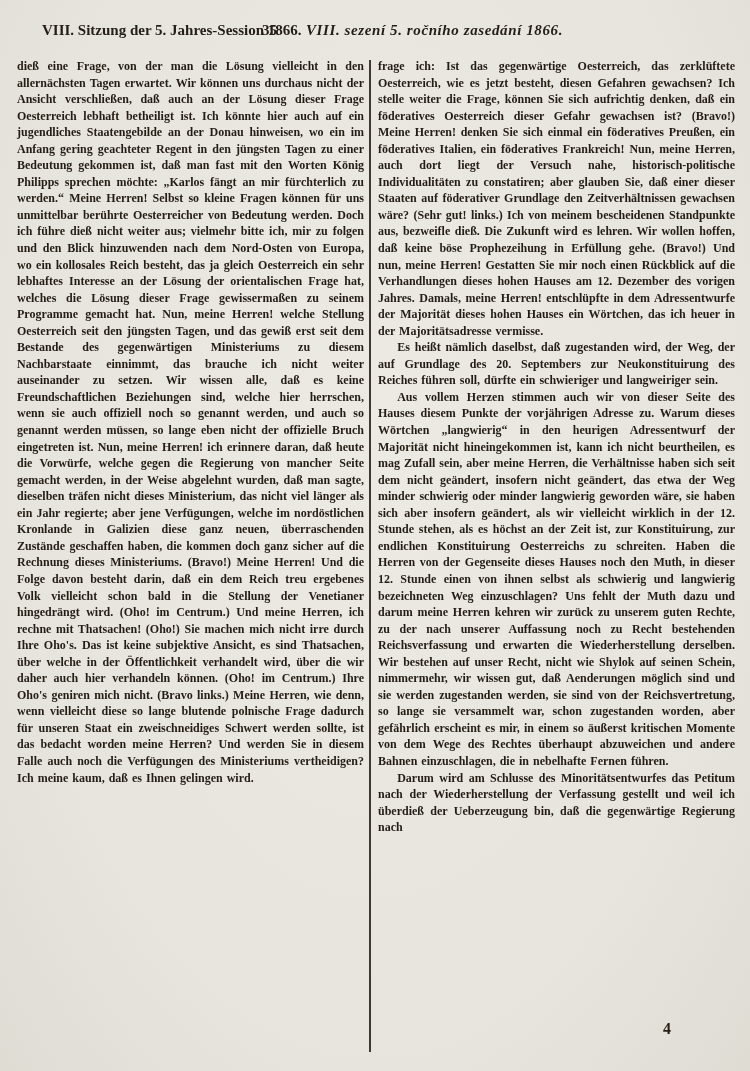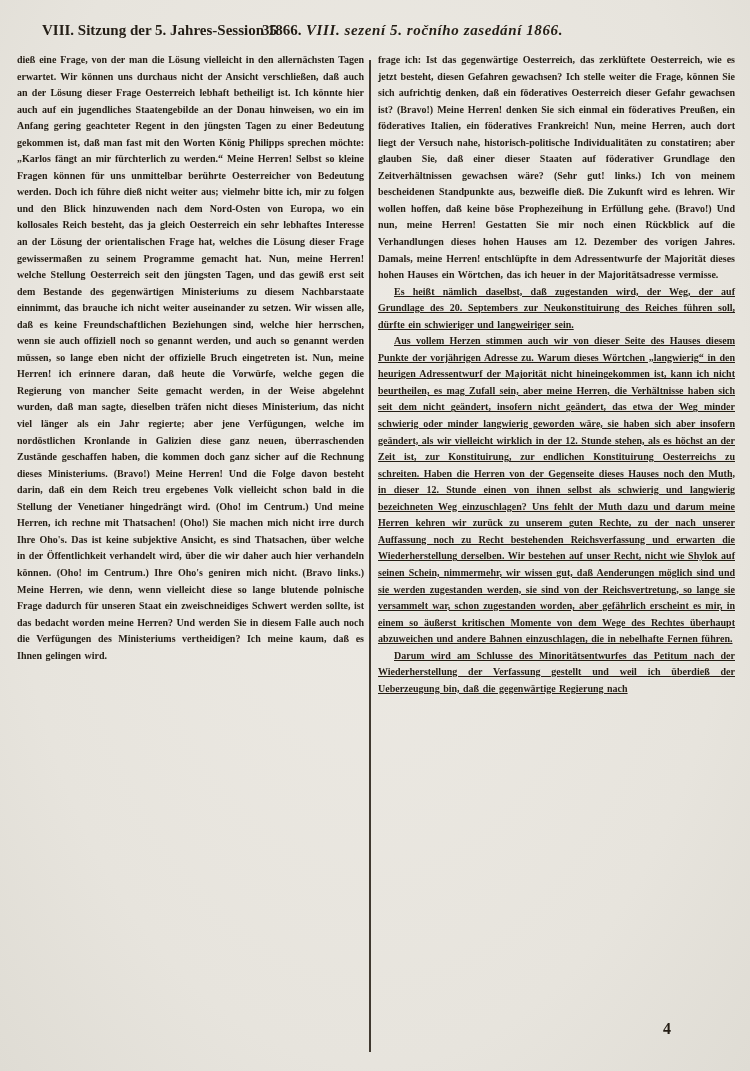--- a/index.html
+++ b/index.html
@@ -25,36 +25,36 @@
     font-weight: 700;
     white-space: nowrap;
     color: #241e16;
   }
   .header-left { left: 42px; }
   .header-num  { left: 262px; }
   .header-right { left: 306px; letter-spacing: 0.6px; font-style: italic; }
 
   .column {
     position: absolute;
-    top: 52px;
+    top: 58px;
     text-align: justify;
-    font-size: 10px;
+    font-size: 12px;
     font-weight: 700;
     line-height: 16.55px;
     color: #241d14;
     word-spacing: 1px;
   }
   .column-left  { left: 17px;  width: 347px; }
   .column-right { left: 378px; width: 357px; }
 
   .column p {
     margin: 0;
     padding: 0;
   }
-  .column p.indented { text-indent: 1.6em; text-decoration: underline; }
+  .column p.indented { text-indent: 1.6em; }
 
   .divider {
     position: absolute;
     left: 369px;
     top: 60px;
     width: 1.5px;
     height: 992px;
     background: #403930;
   }
 

